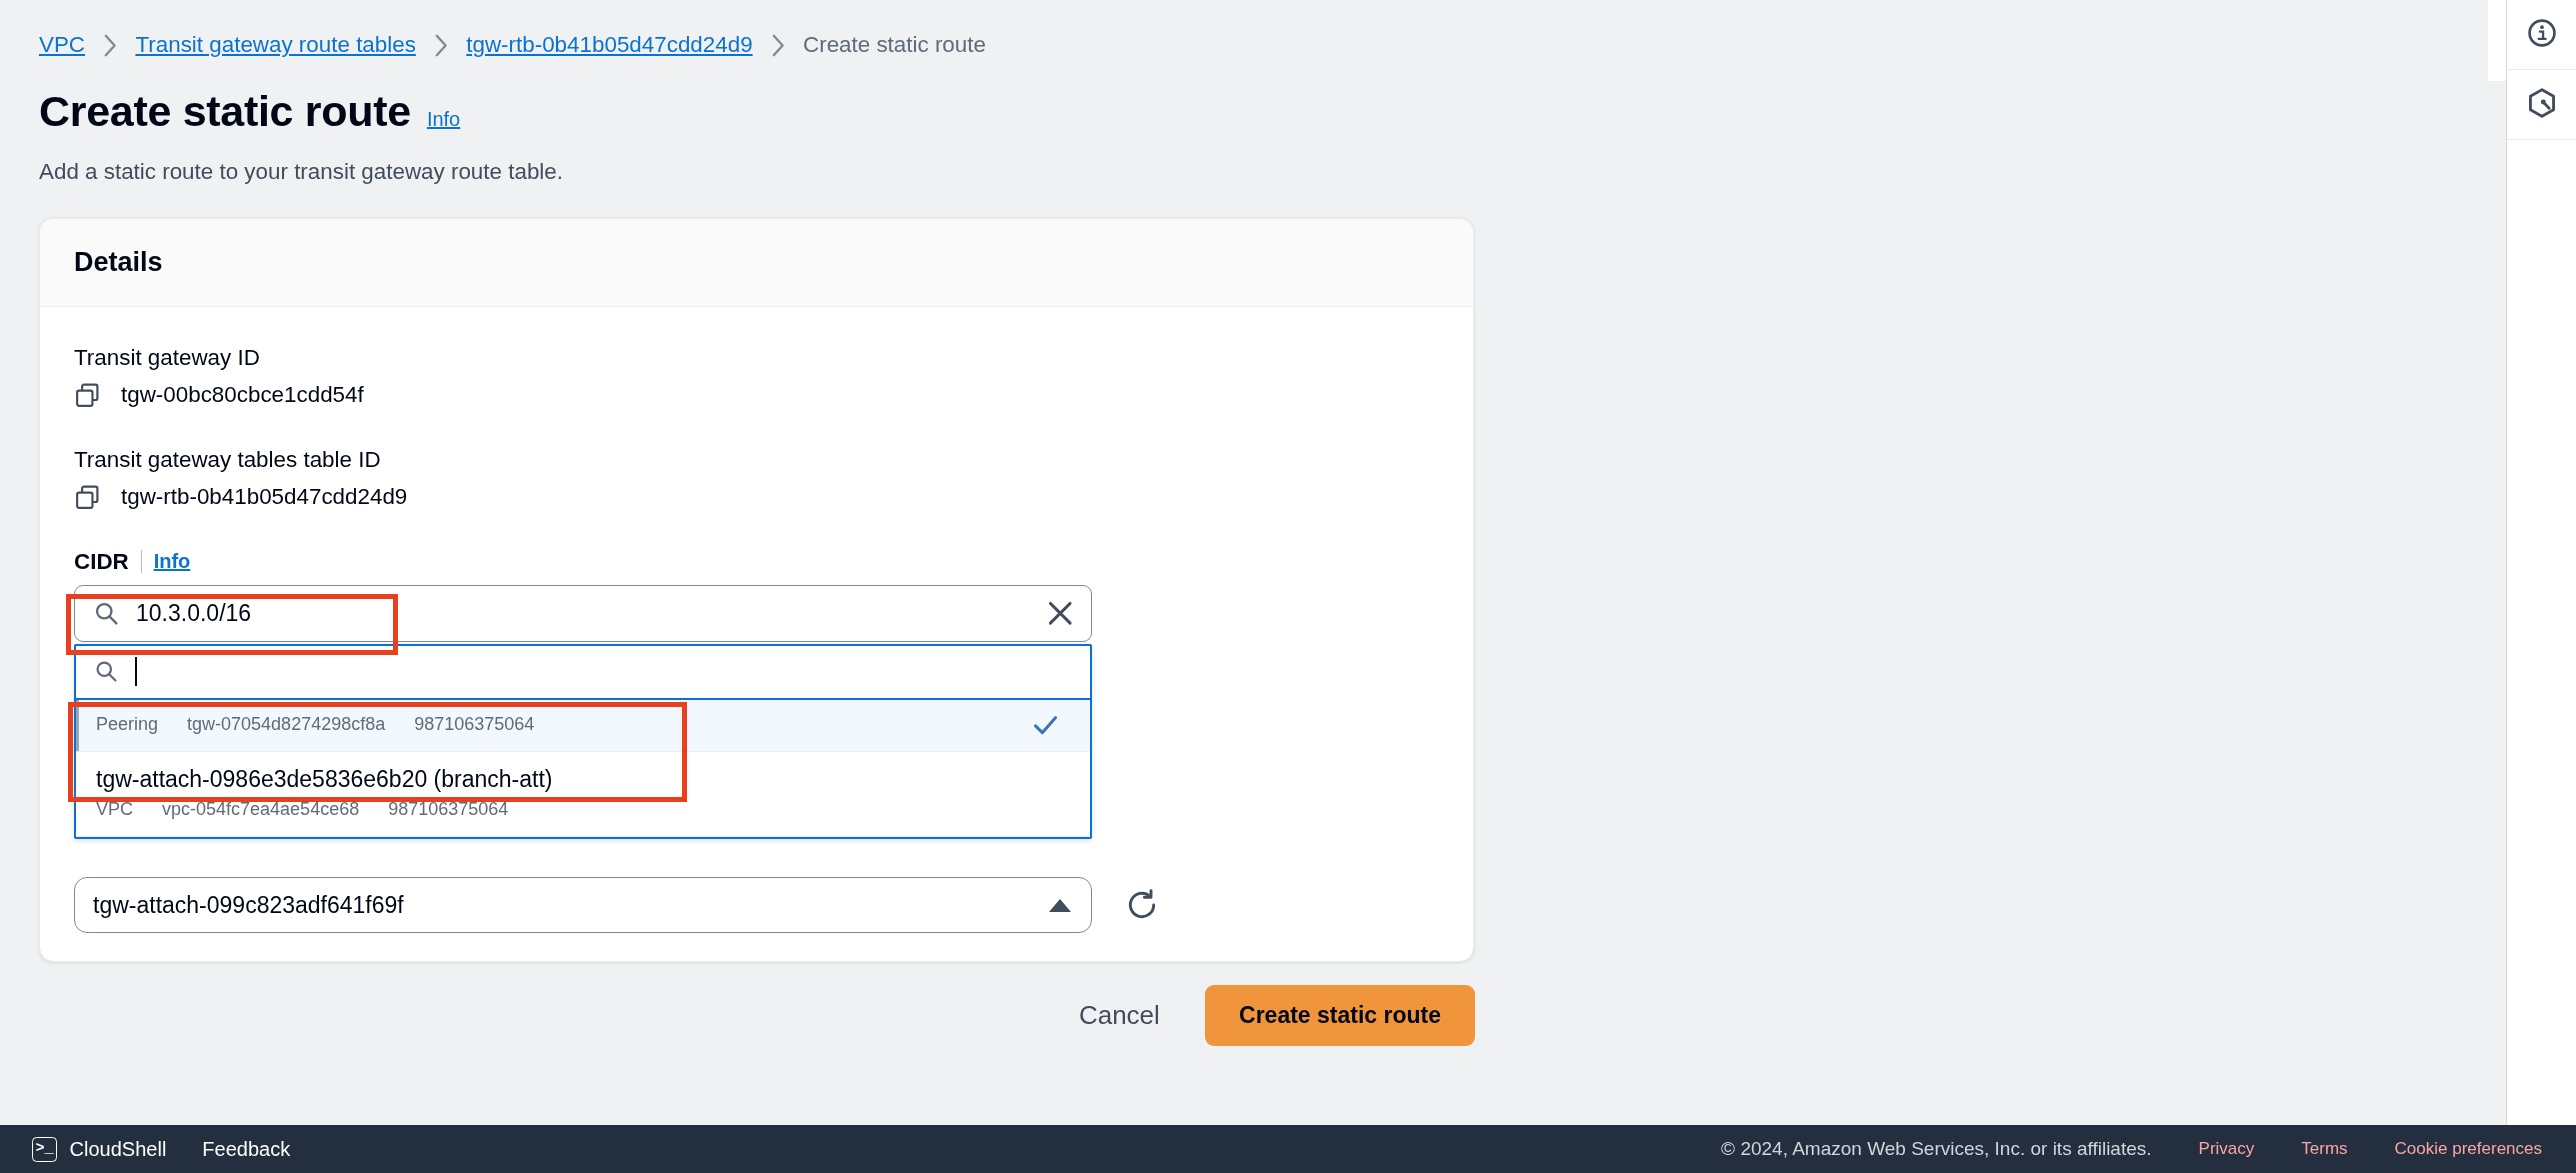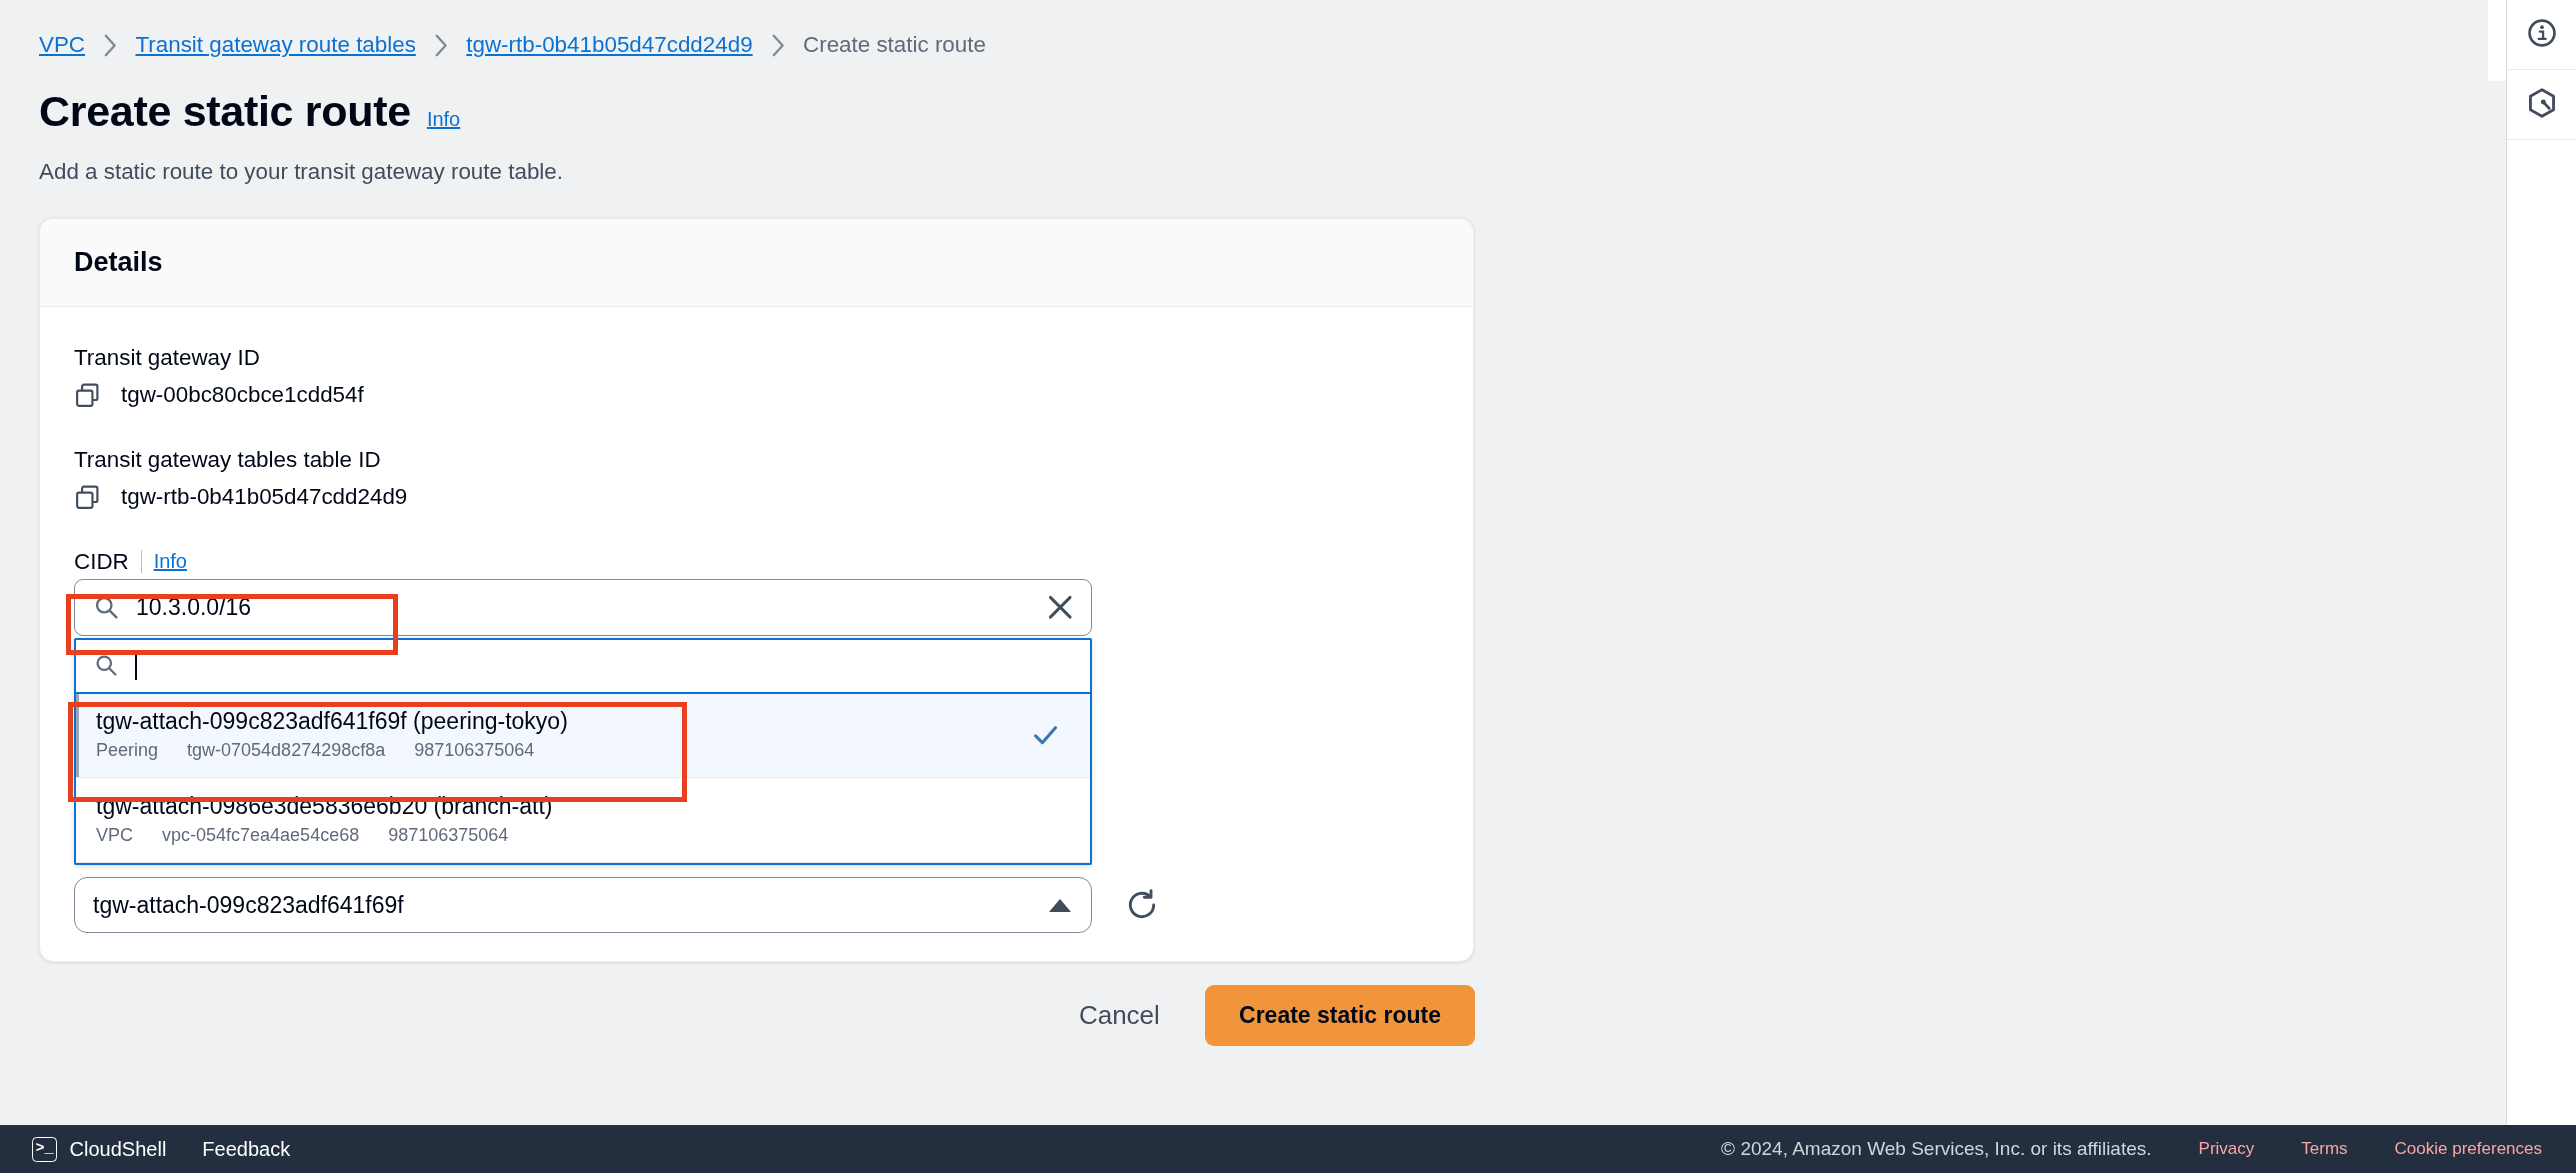--- a/index.html
+++ b/index.html
@@ -75,21 +75,21 @@
     display: flex; align-items: center; padding-left: 34px;
   }
   .card-header-title { font-size: 27px; font-weight: 700; color: #000716; }
   .card-body { padding: 38px 46px 0 34px; position: relative; }
 
   .field-label { font-size: 22.4px; color: #000716; margin-bottom: 10.8px; }
   .field-value-row { display: flex; align-items: center; gap: 20px; margin-bottom: 38px; }
   .copy-icon { width: 27px; height: 27px; cursor: pointer; flex: 0 0 auto; }
   .field-value { font-size: 22.4px; color: #000716; }
 
-  .cidr-label-row { display: flex; align-items: center; gap: 12px; margin-bottom: 4px; }
+  .cidr-label-row { display: flex; align-items: center; gap: 12px; margin-bottom: 10px; font-weight: bold; }
   .cidr-label { font-size: 22.4px; color: #000716; }
   .label-divider { width: 0.9px; height: 23px; background: #b6bec9; }
 
   
   .autosuggest {
     position: relative; width: 1018px;
   }
   .as-input {
     height: 57px; border: 0.9px solid #7d8998; border-radius: 9px;
     background: #ffffff; display: flex; align-items: center;
@@ -281,21 +281,20 @@
                     <circle cx="11.5" cy="11.5" r="7.5" fill="none" stroke="#5f6b7a" stroke-width="2.5"></circle>
                     <line x1="17" y1="17" x2="24" y2="24" stroke="#5f6b7a" stroke-width="2.5" stroke-linecap="round"></line>
                   </svg>
               </span>
               <span class="caret"></span>
               <span></span>
             </div>
 
             <div class="as-options">
               <div class="as-option selected">
-                <div class="as-opt-title">tgw-attach-099c823adf641f69f (peering-tokyo)</div>
                 <div class="as-opt-meta">
                   <span>Peering</span>
                   <span>tgw-07054d8274298cf8a</span>
                   <span>987106375064</span>
                 </div>
                 <span class="as-check">
                   <svg viewBox="0 0 32 32">
                       <path d="M5 17 L12.5 24.5 L27 8" fill="none" stroke="#3b76b5" stroke-width="3.4" stroke-linecap="round" stroke-linejoin="round"></path>
                     </svg>
                 </span>

